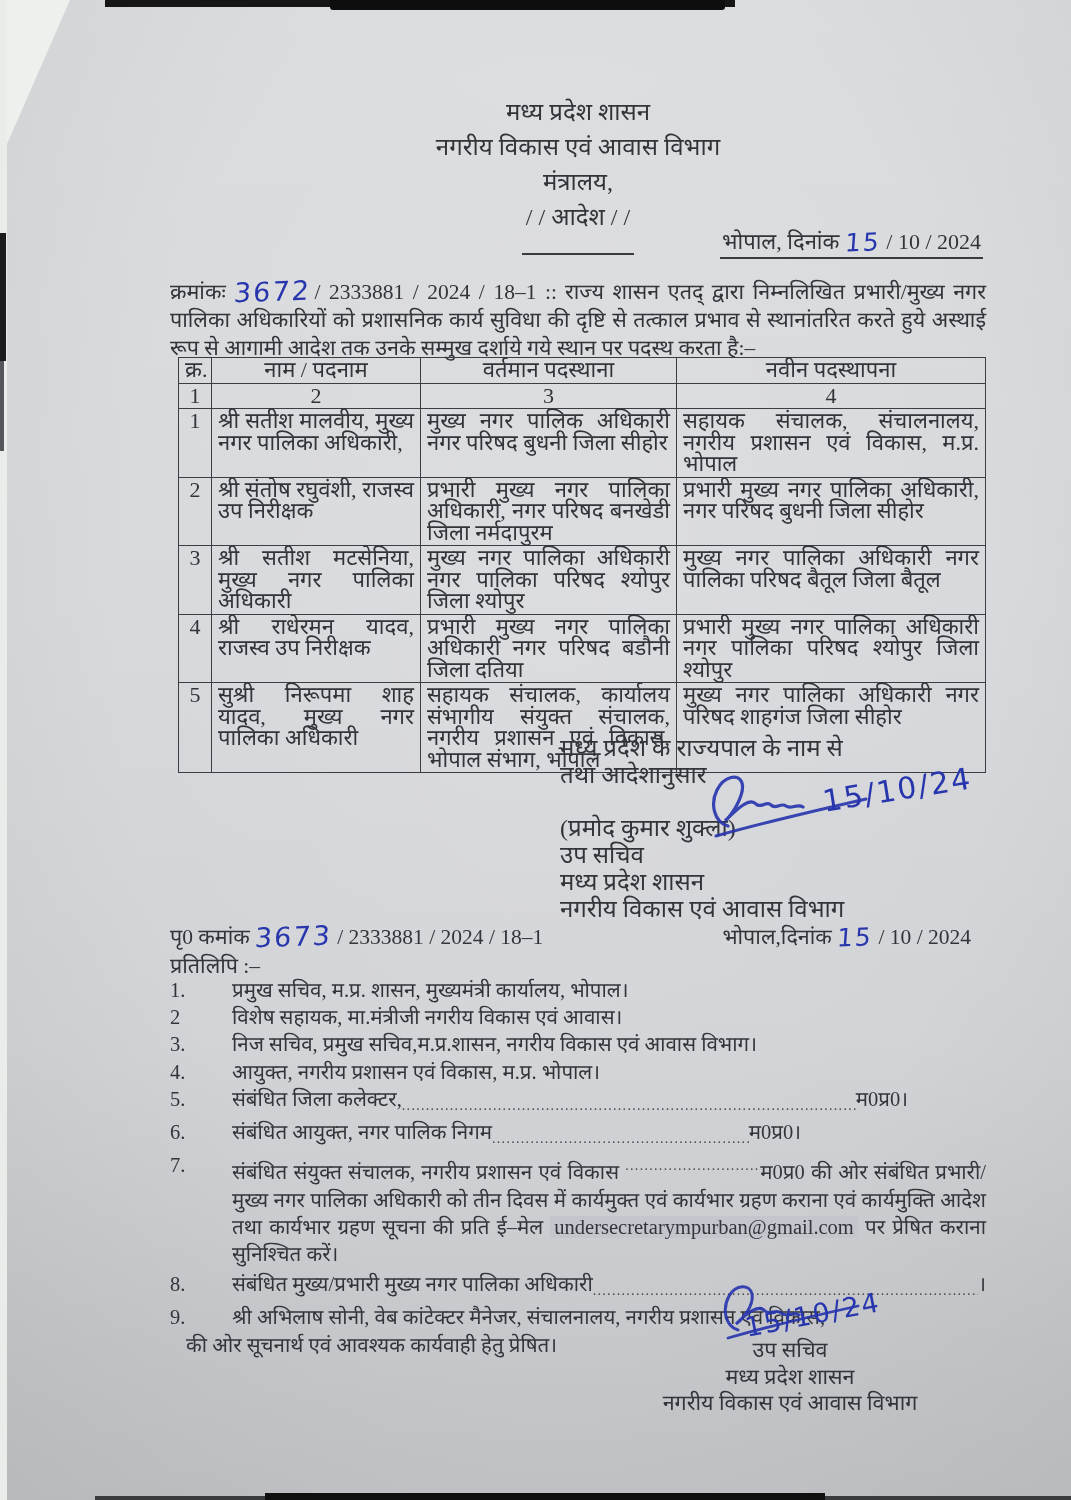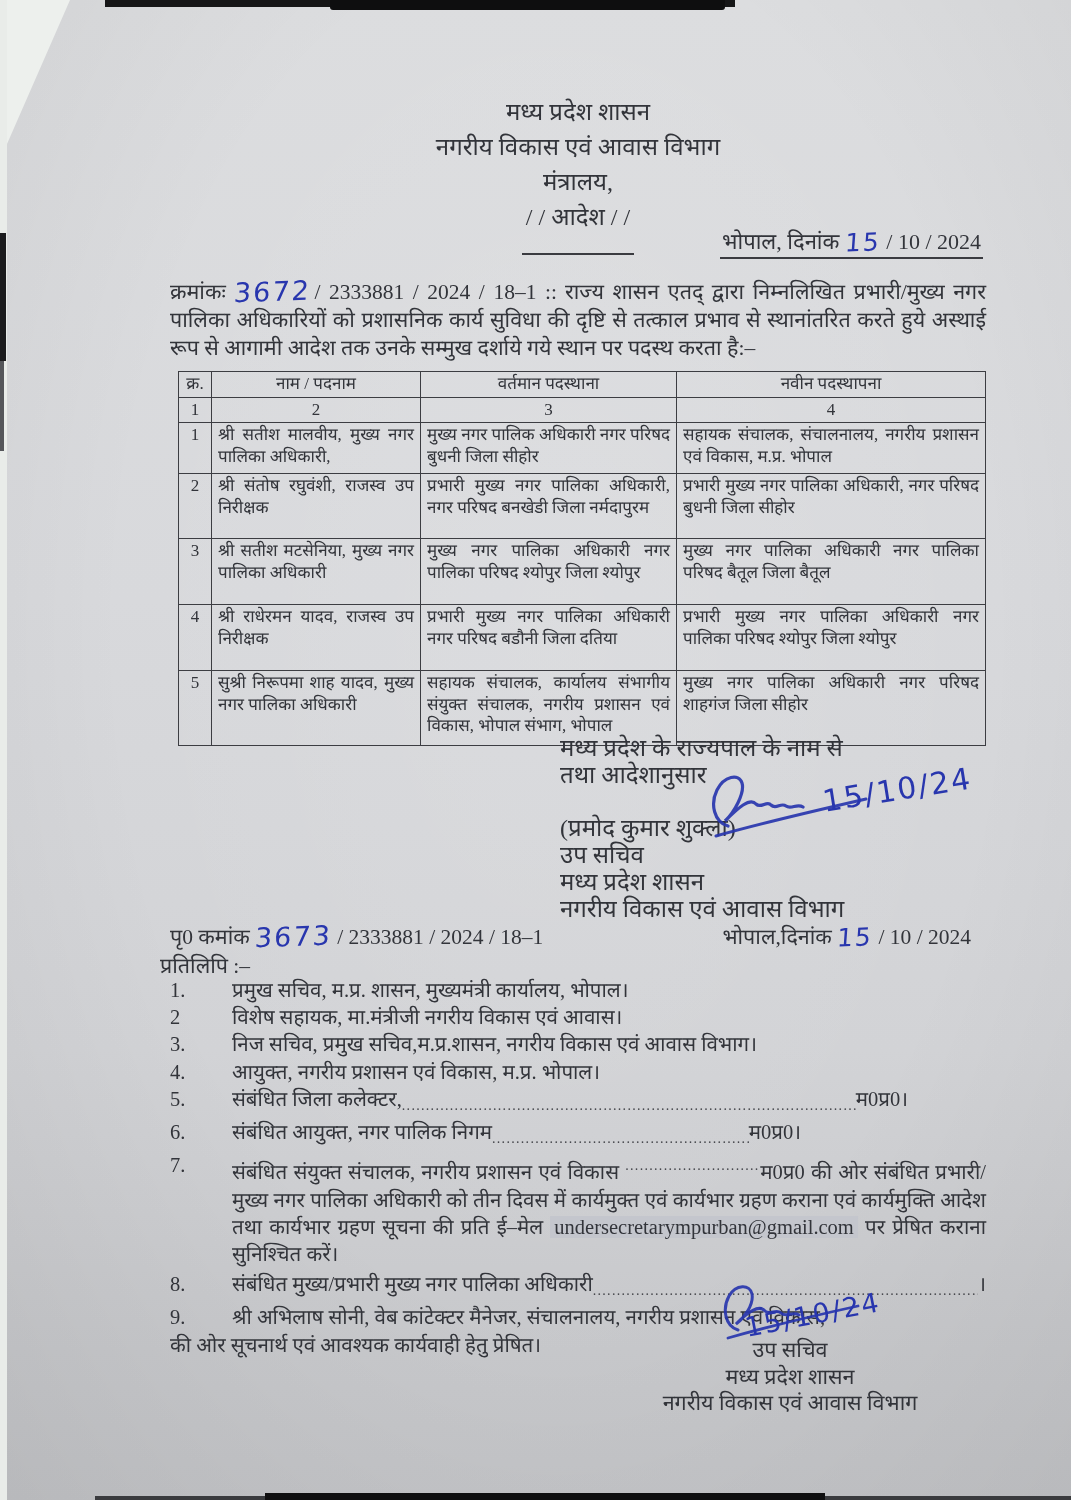--- a/index.html
+++ b/index.html
@@ -32,22 +32,22 @@
   .header-block{position:absolute;top:95px;left:170px;width:816px;text-align:center;line-height:35px;font-size:24px;}
   .order-title{display:inline-block;border-bottom:2px solid #3a3b40;padding:0 4px 18px 4px;font-size:24px;}
   .place-date{position:absolute;top:225px;right:88px;font-size:22px;
     border-bottom:2px solid #3a3b40;padding:0 2px 2px 2px;}
 
   .order-para{position:absolute;top:256px;left:170px;width:816px;
     font-size:21.5px;line-height:28px;text-align:justify;}
   .order-para .lbl{margin-right:8px;}
   .order-para .sfx{margin:0 8px 0 4px;}
 
-  table.transfer{position:absolute;top:371px;left:178px;width:807px;
-    border-collapse:collapse;table-layout:fixed;font-size:17px;line-height:21.5px;}
+  table.transfer{position:absolute;top:357px;left:178px;width:807px;
+    border-collapse:collapse;table-layout:fixed;font-size:22px;line-height:21.5px;}
   table.transfer col.c1{width:33px;}
   table.transfer col.c2{width:209px;}
   table.transfer col.c3{width:256px;}
   table.transfer col.c4{width:309px;}
   table.transfer th,table.transfer td{border:1.6px solid #3c3d42;padding:1px 6px 2px 6px;vertical-align:top;}
   table.transfer th{font-weight:normal;text-align:center;height:21px;}
   table.transfer td.sn{text-align:center;}
   table.transfer td.just{text-align:justify;}
   tr.nums td{text-align:center;height:19px;}
   tr.r1 td{height:47px;}
@@ -61,37 +61,37 @@
   .authority .gap{height:26px;}
 
   .sig-svg{position:absolute;z-index:5;}
   .sig-date{position:absolute;z-index:6;color:#2836ae;
     font-family:"DejaVu Sans","Liberation Sans",sans-serif;letter-spacing:2px;}
   .sig-date.d1{left:822px;top:772px;font-size:30px;transform:rotate(-9deg);}
   .sig-date.d2{left:744px;top:1299px;font-size:27px;transform:rotate(-11deg);}
 
   .ref-row{position:absolute;top:921px;left:170px;right:100px;display:flex;
     justify-content:space-between;font-size:21.5px;}
-  .copy-label{position:absolute;top:950px;left:160px;font-size:21.5px;}
+  .copy-label{position:absolute;top:950px;left:170px;font-size:21.5px;}
 
   .copy-list{position:absolute;top:977px;left:170px;width:816px;font-size:20.5px;line-height:27.2px;}
   .copy-row{display:flex;}
   .copy-row .num{width:62px;flex:none;}
   .copy-row .txt{flex:none;}
   .leader{flex:1 1 auto;overflow:hidden;white-space:nowrap;font-size:14px;
     letter-spacing:1.3px;color:#46474c;line-height:27.2px;padding-top:6px;}
   .suffix{flex:none;}
   .pad-r-78{padding-right:78px;}
   .pad-r-185{padding-right:185px;}
   .item7{position:relative;padding-left:62px;text-align:justify;}
   .item7 .num{position:absolute;left:0;top:0;}
   .inline-dots{display:inline-block;width:135px;overflow:hidden;white-space:nowrap;
     font-size:14px;letter-spacing:1.3px;color:#46474c;vertical-align:baseline;}
   .email-hl{background:#c4c6cd;padding:0 4px;}
-  .copy-list .closing-row{margin-left:0;}
+  .copy-list .closing-row{margin-left:16px;}
 
   .footer-sign{position:absolute;top:1337px;left:590px;width:400px;text-align:center;
     font-size:21.5px;line-height:26.5px;}
 </style>
 </head>
 <body>
 
 <div class="page">
   <div class="vignette"></div>
   <div class="corner-wedge"></div>

